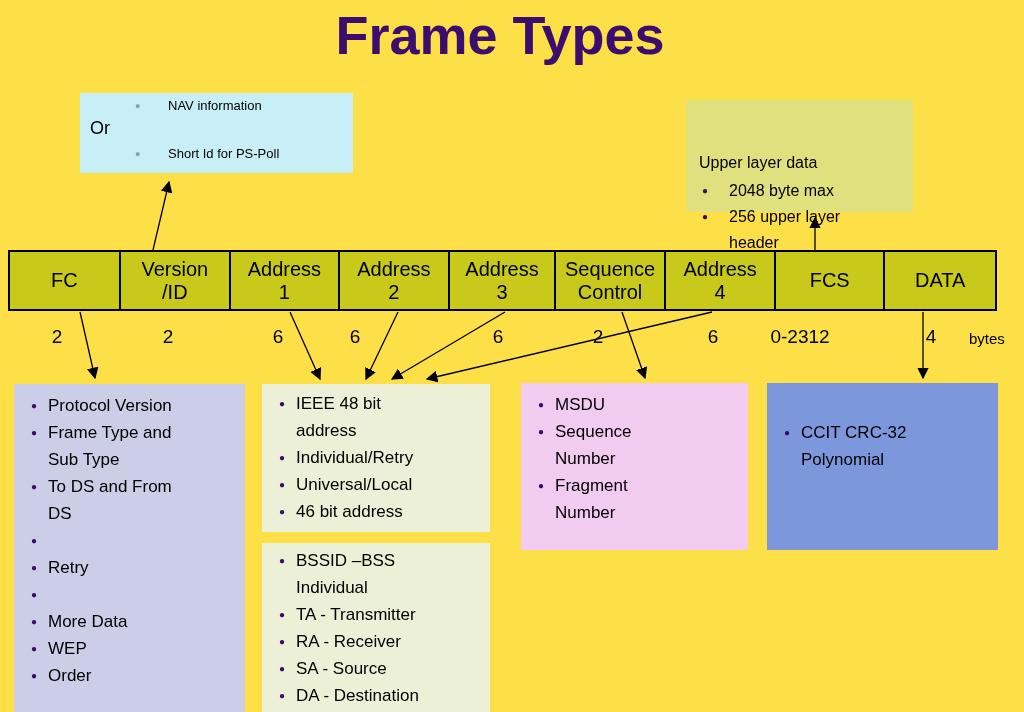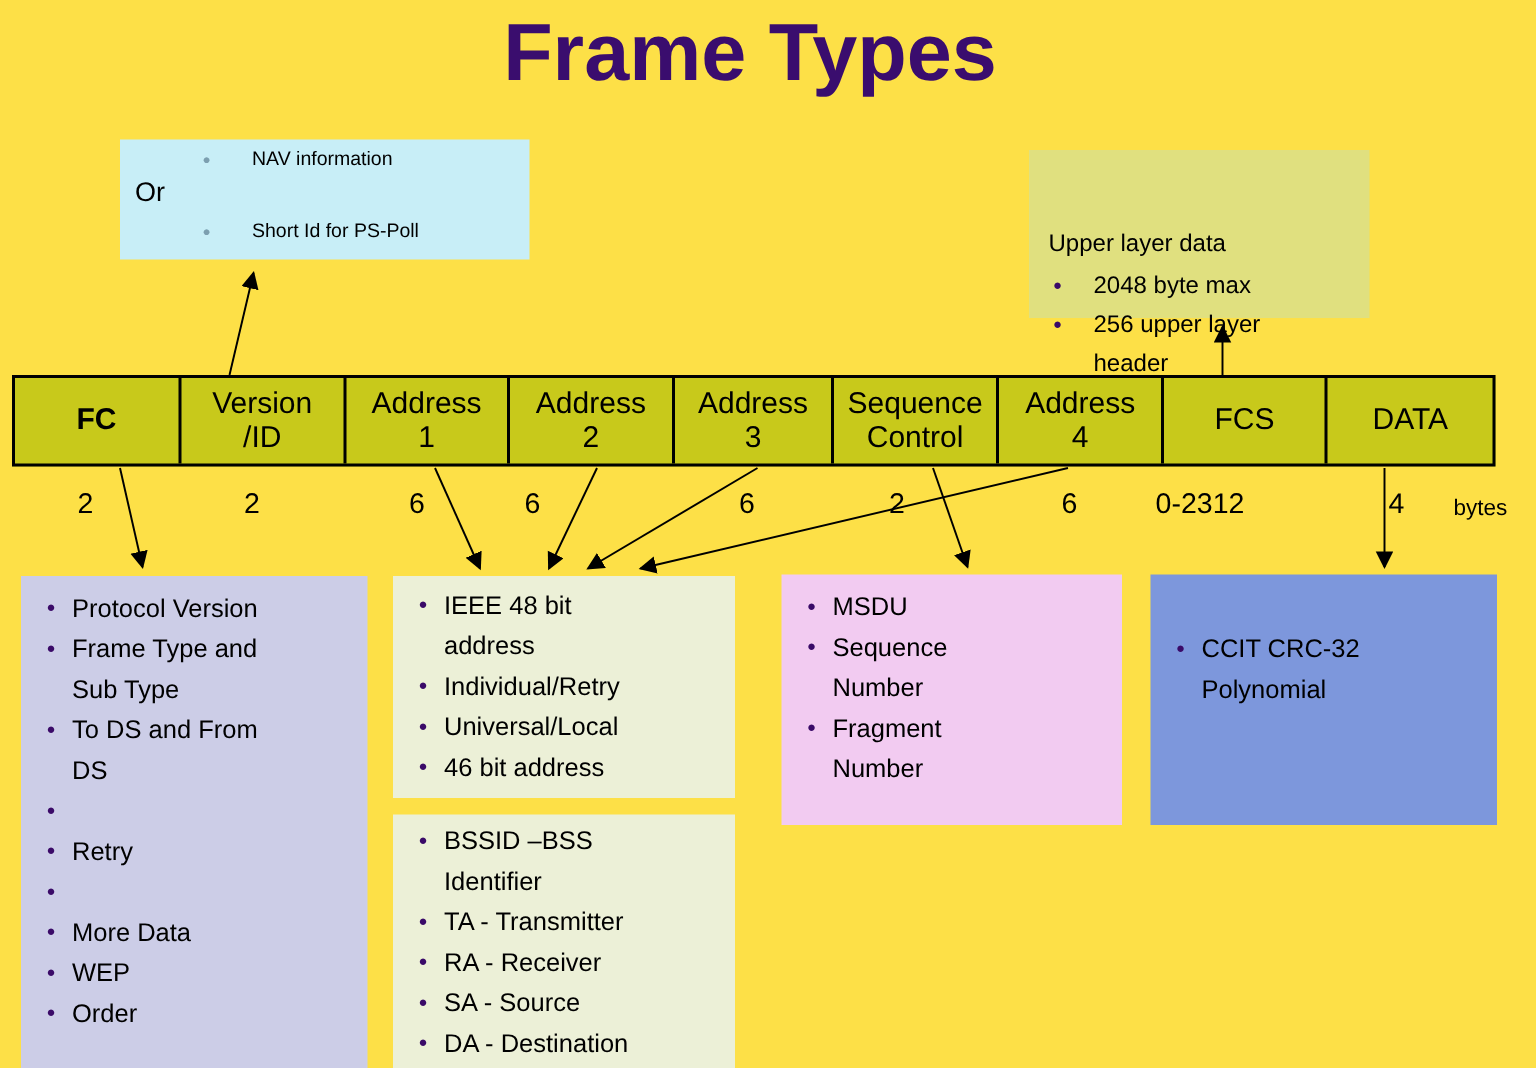--- a/index.html
+++ b/index.html
@@ -31,21 +31,21 @@
   
   .bar {
     left:8px; top:250px; width:989px; height:61px; display:flex;
     border:2px solid #000; background:#C8C91B;
   }
   .cell {
     box-sizing:border-box; border-left:2px solid #000;
     display:flex; align-items:center; justify-content:center; text-align:center;
     font-size:20px; line-height:23px; white-space:pre-line;
   }
-  .cell:first-child { border-left:none;font-weight:bold; }
+  .cell:first-child { border-left:none; }
 
   
   .byte { position:absolute; top:326px; transform:translateX(-50%); font-size:19px; }
   .bytes-unit { position:absolute; top:330px; left:969px; font-size:15px; }
 
   
   .fcflags-box { left:14px;  top:384px; width:231px; height:328px; background:#CCCDE7; }
   .addr-box    { left:262px; top:384px; width:228px; height:148px; background:#ECF0D7; }
   .bssid-box   { left:262px; top:543px; width:228px; height:169px; background:#ECF0D7; }
   .seq-box     { left:521px; top:383px; width:227px; height:167px; background:#F2CBF1; }
@@ -189,21 +189,21 @@
           <span class="txt">46 bit address</span>
         </li>
     </ul>
   </div>
 
   <div class="box bssid-box">
     <ul class="blist">
       <li>
           <span class="dot">●</span>
           <span class="txt">BSSID –BSS
-Identifier</span>
+Individual</span>
         </li>
       <li>
           <span class="dot">●</span>
           <span class="txt">TA - Transmitter</span>
         </li>
       <li>
           <span class="dot">●</span>
           <span class="txt">RA - Receiver</span>
         </li>
       <li>

